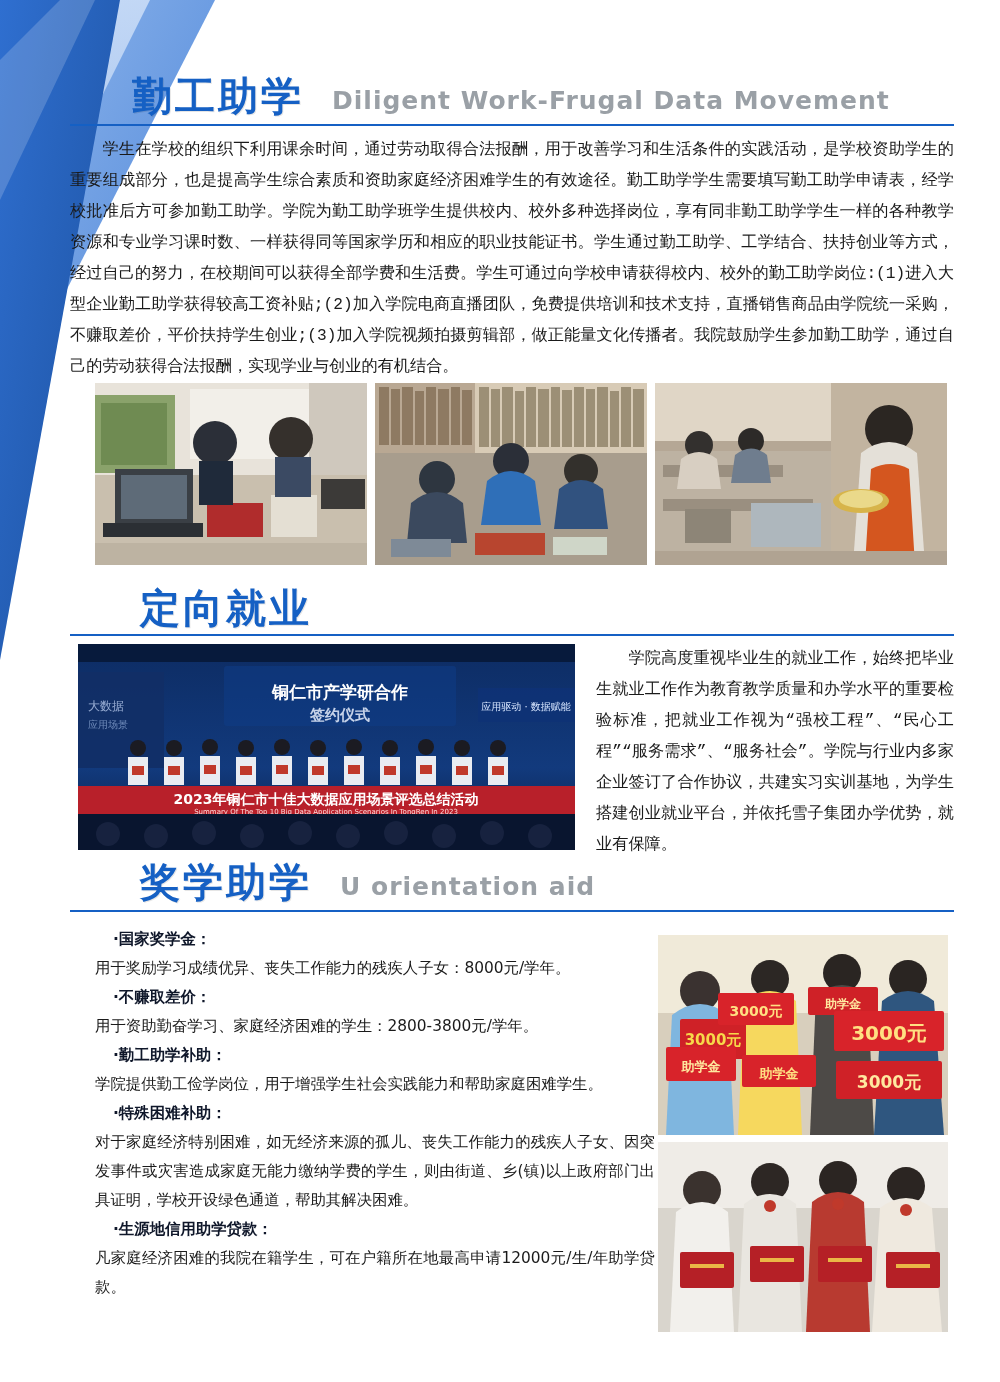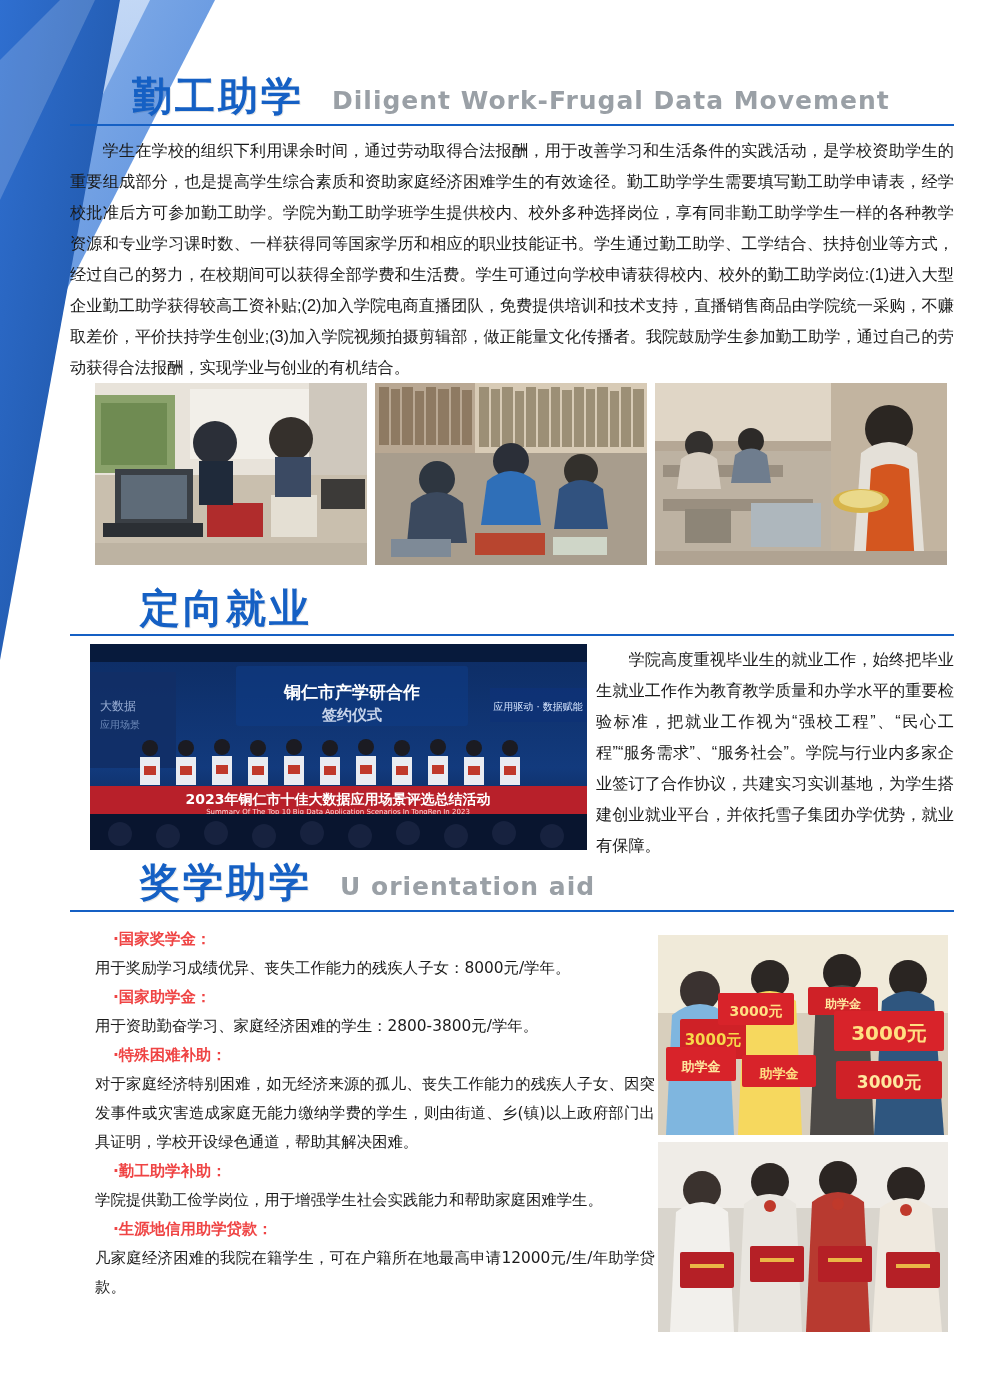--- a/index.html
+++ b/index.html
@@ -61,21 +61,21 @@
 
   .rule {
     position: absolute;
     height: 2px;
     background: #1560c4;
   }
 
   
   .body-text {
     position: absolute;
-    font-family: Liberation Sans, sans-serif;
+    font-family: Liberation Mono, monospace;
     font-size: 16.2px;
     line-height: 31px;
     color: #1a1a1a;
     text-align: justify;
     text-justify: inter-ideograph;
   }
   .indent { text-indent: 2em; }
 
   
   .photo {
@@ -91,21 +91,21 @@
     left: 95px;
     top: 925px;
     width: 560px;
     font-family: "DejaVu Sans", "Liberation Sans", sans-serif;
     font-size: 15.4px;
     line-height: 29px;
     color: #1a1a1a;
   }
   .sch-item { margin-bottom: 0px; }
   .sch-term {
-    color: #ef4444;
+    color: #0f172a;
     font-weight: 700;
     padding-left: 18px;
   }
   .sch-desc {
     color: #1a1a1a;
     text-align: justify;
     text-justify: inter-ideograph;
   }
 </style>
 </head>
@@ -234,21 +234,21 @@
       <ellipse cx="206" cy="116" rx="22" ry="9" fill="#ead98a"></ellipse>
       <rect x="0" y="168" width="292" height="14" fill="#b0a392"></rect>
     </svg>
   </div>
 
   <div class="heading" style="left:140px; top:588px;">
     <span class="cn">定向就业</span>
   </div>
   <div class="rule" style="left:70px; top:634px; width:884px;"></div>
 
-  <div class="photo" style="left:90px; top:644px; width:497px; height:206px;">
+  <div class="photo" style="left:78px; top:644px; width:497px; height:206px;">
     <svg width="497" height="206" viewBox="0 0 497 206" xmlns="http://www.w3.org/2000/svg">
       <defs>
         <linearGradient id="stage" x1="0" y1="0" x2="0" y2="1">
           <stop offset="0%" stop-color="#0d2c63"></stop>
           <stop offset="60%" stop-color="#123a7d"></stop>
           <stop offset="100%" stop-color="#0a1e45"></stop>
         </linearGradient>
       </defs>
       <rect width="497" height="206" fill="url(#stage)"></rect>
       <rect x="0" y="0" width="497" height="18" fill="#071a3c"></rect>
@@ -334,30 +334,30 @@
     <span class="en">U orientation aid</span>
   </div>
   <div class="rule" style="left:70px; top:910px; width:884px;"></div>
 
   <div class="sch-list">
     <div class="sch-item">
       <div class="sch-term">·国家奖学金：</div>
       <div class="sch-desc">用于奖励学习成绩优异、丧失工作能力的残疾人子女：8000元/学年。</div>
     </div>
     <div class="sch-item">
-      <div class="sch-term">·国家助学金：</div>
+      <div class="sch-term">·不赚取差价：</div>
       <div class="sch-desc">用于资助勤奋学习、家庭经济困难的学生：2800-3800元/学年。</div>
+    </div>
+    <div class="sch-item">
+      <div class="sch-term">·勤工助学补助：</div>
+      <div class="sch-desc">学院提供勤工俭学岗位，用于增强学生社会实践能力和帮助家庭困难学生。</div>
     </div>
     <div class="sch-item">
       <div class="sch-term">·特殊困难补助：</div>
       <div class="sch-desc">对于家庭经济特别困难，如无经济来源的孤儿、丧失工作能力的残疾人子女、因突发事件或灾害造成家庭无能力缴纳学费的学生，则由街道、乡(镇)以上政府部门出具证明，学校开设绿色通道，帮助其解决困难。</div>
-    </div>
-    <div class="sch-item">
-      <div class="sch-term">·勤工助学补助：</div>
-      <div class="sch-desc">学院提供勤工俭学岗位，用于增强学生社会实践能力和帮助家庭困难学生。</div>
     </div>
     <div class="sch-item">
       <div class="sch-term">·生源地信用助学贷款：</div>
       <div class="sch-desc">凡家庭经济困难的我院在籍学生，可在户籍所在地最高申请12000元/生/年助学贷款。</div>
     </div>
   </div>
 
   <div class="photo" style="left:658px; top:935px; width:290px; height:200px;">
     <svg width="290" height="200" viewBox="0 0 290 200" xmlns="http://www.w3.org/2000/svg">
       <rect width="290" height="200" fill="#e8e2d4"></rect>

